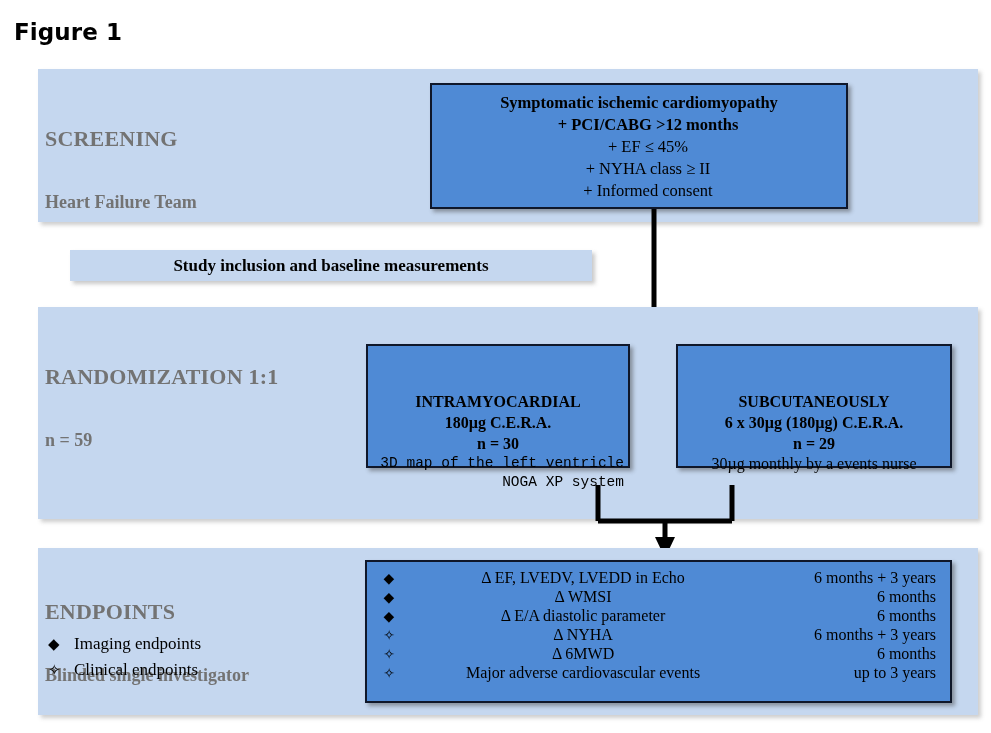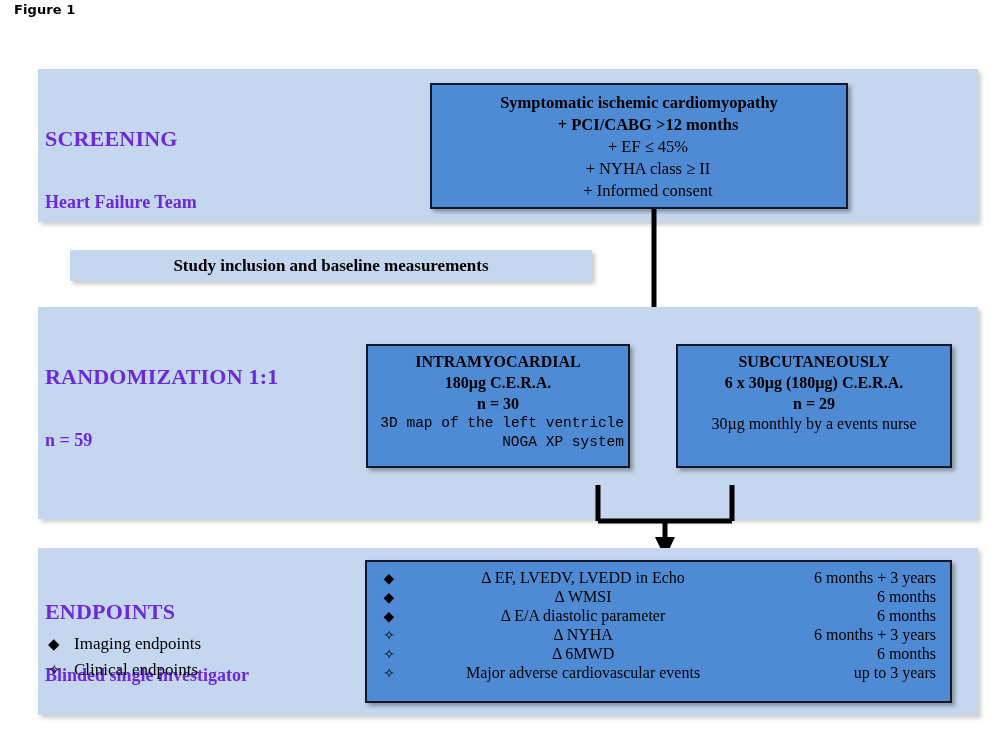--- a/index.html
+++ b/index.html
@@ -16,23 +16,23 @@
     width: 991px;
     height: 733px;
     background: #ffffff;
     overflow: hidden;
   }
 
   
   .fig-title {
     position: absolute;
     left: 14px;
-    top: 2px;
+    top: 19px;
     font-family: "DejaVu Sans", "Liberation Sans", sans-serif;
-    font-size: 13px;
+    font-size: 23px;
     font-weight: bold;
     color: #000000;
     letter-spacing: 0.1px;
   }
 
   
   .band {
     position: absolute;
     background: #c5d7ef;
     box-shadow: 3px 3px 4px rgba(90,90,90,0.30);
@@ -45,21 +45,21 @@
     border: 2px solid #0f172a;
     box-shadow: 3px 3px 4px rgba(60,60,60,0.45);
     box-sizing: border-box;
     text-align: center;
     color: #000000;
   }
 
   
   .sect-head {
     position: absolute;
-    color: #6d28d9;
+    color: #737373;
     font-weight: bold;
     line-height: 1.22;
     white-space: pre;
   }
   .sect-head .l1 { font-size: 22px; letter-spacing: 0.2px; display: block; }
   .sect-head .l2 { font-size: 18px; display: block; }
 
   
   .crit {
     font-size: 16.5px;
@@ -68,20 +68,21 @@
   }
   .crit .b { font-weight: bold; }
   .crit .row { display: block; white-space: pre; }
   .crit .indent { padding-left: 18px; }
 
   
   .arm {
     font-size: 16px;
     line-height: 1.30;
     padding: 6px 4px 7px 4px;
+    margin-top: 40px;
   }
   .arm .hd { display: block; font-weight: bold; white-space: pre; }
   .arm .sub {
     display: block;
     font-family: Liberation Mono, monospace;
     font-size: 14.5px;
     white-space: pre;
     text-align: right;
   }
   .arm .sub-serif {

